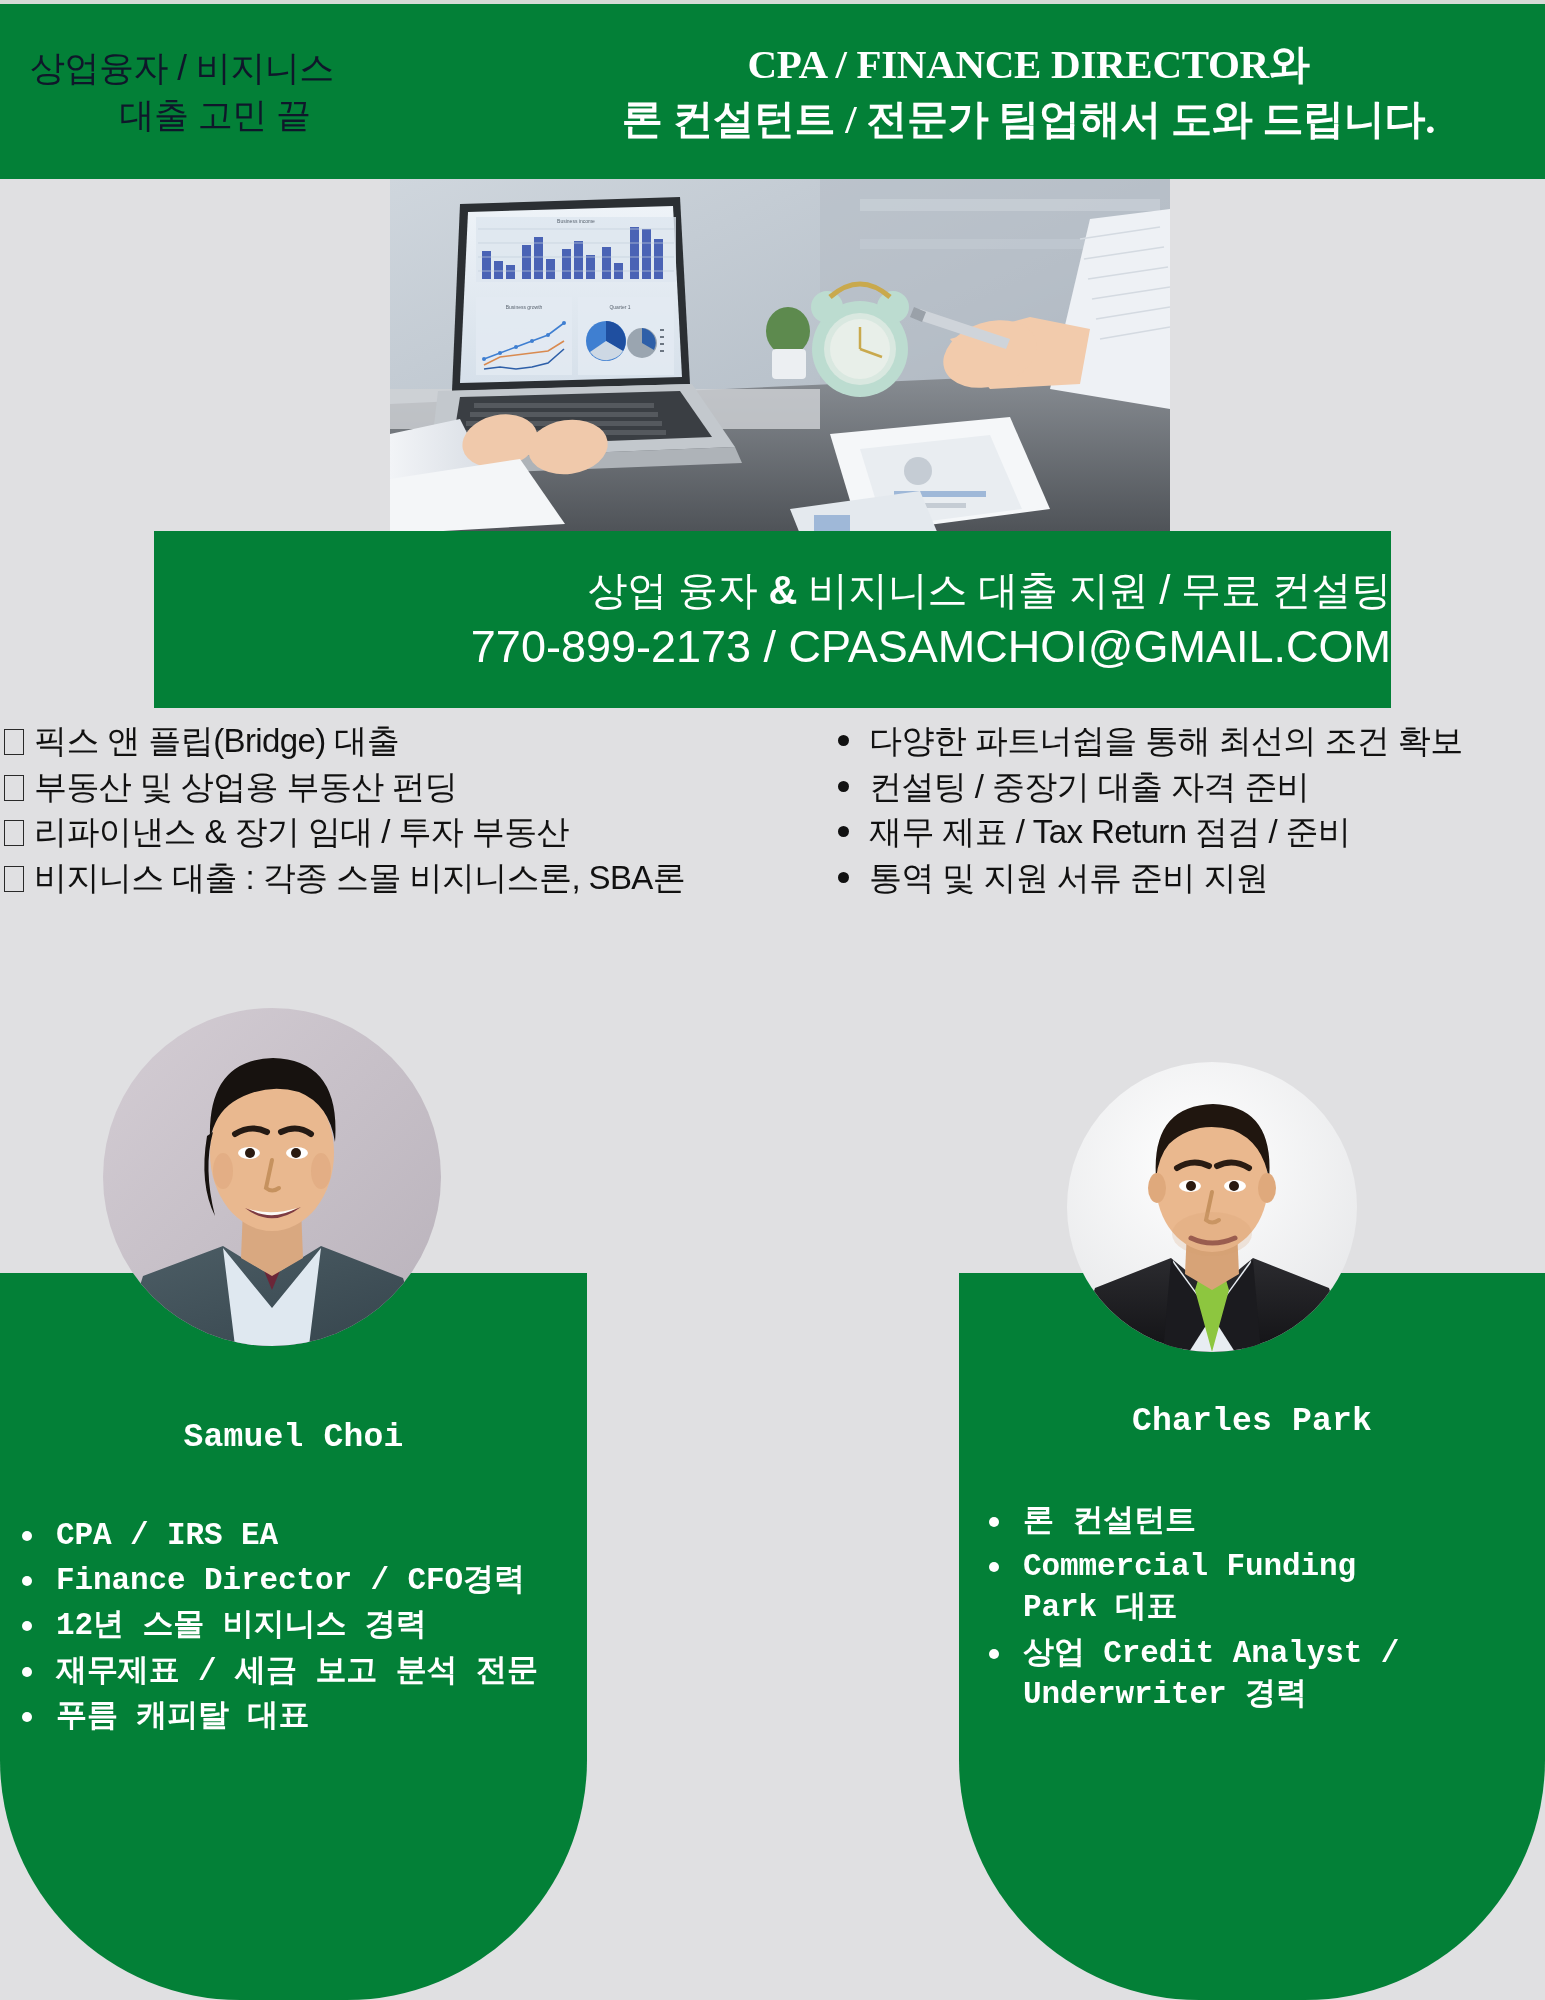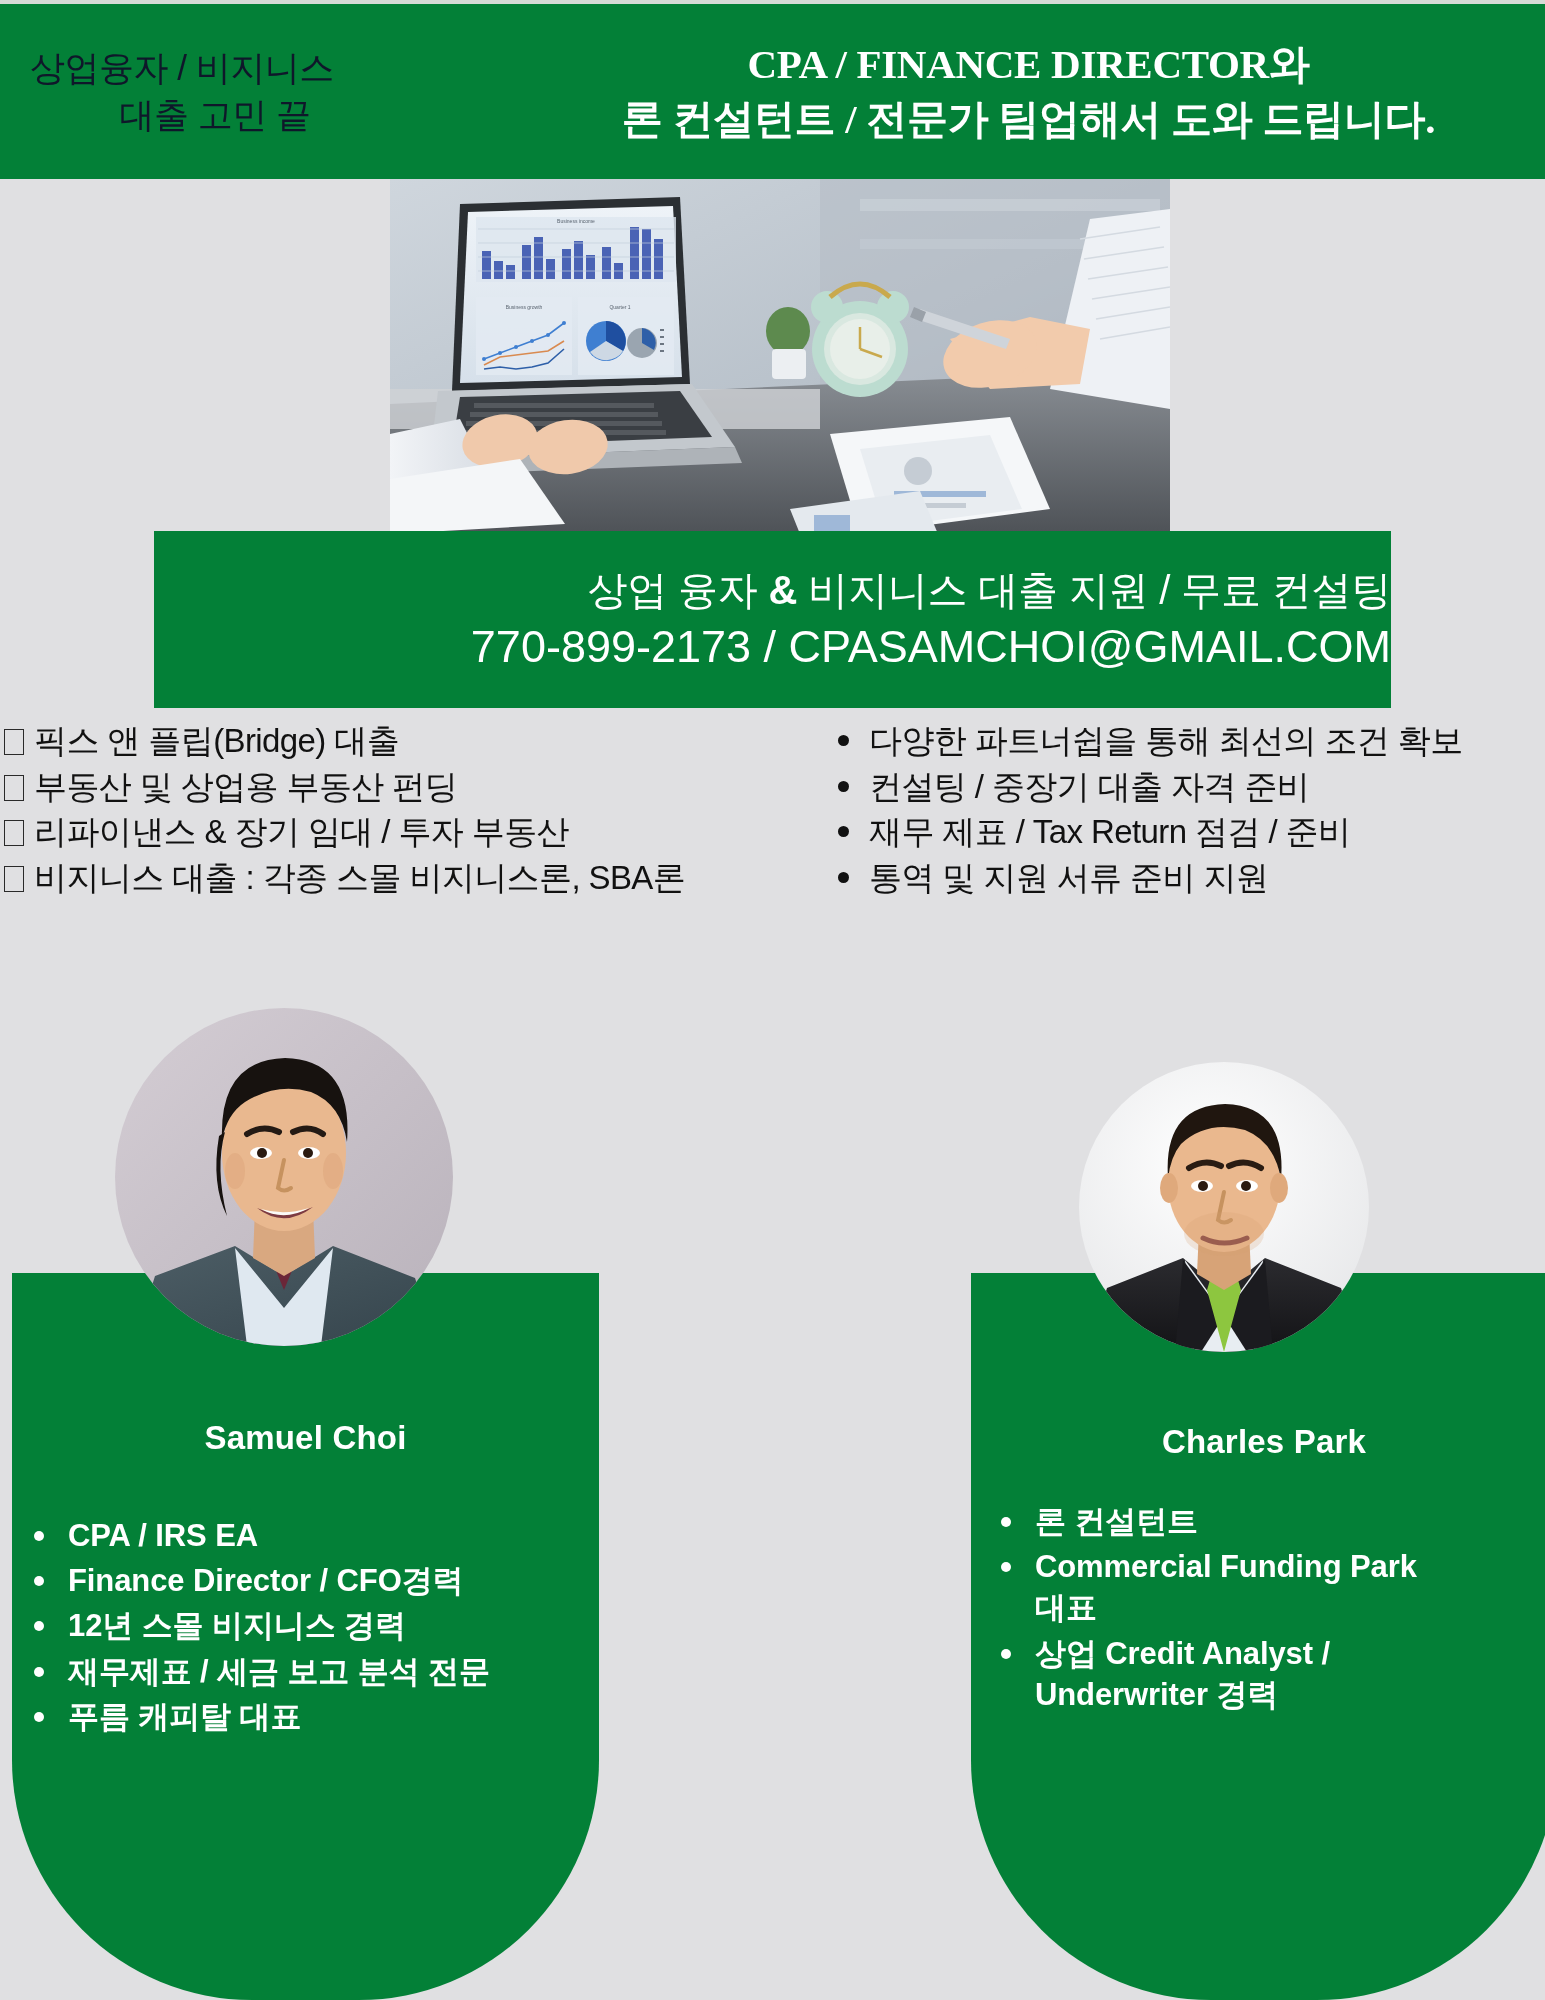--- a/index.html
+++ b/index.html
@@ -78,36 +78,36 @@
     display:inline-block; width:20px; min-width:20px; height:26px;
     border:1.6px solid #2a2a2a; margin-right:10px; position:relative; top:3px;
   }
   .feat-item .mark-dot{
     display:inline-block; width:11px; min-width:11px; height:11px;
     border-radius:50%; background:#111111; margin-right:20px;
     position:relative; top:-6px;
   }
 
   
-  .profile-area{ position:absolute; left:12px; top:0; width:1459px; height:2000px; pointer-events:none;}
+  .profile-area{ position:absolute; left:0; top:0; width:1459px; height:2000px; pointer-events:none;font-family:Liberation Mono, monospace;}
 
   .card{
     position:absolute; background:#038037; color:#ffffff;
     border-bottom-left-radius:240px; border-bottom-right-radius:240px;
     pointer-events:auto;
   }
   .card-left{ left:0px; top:1273px; width:587px; height:727px; }
   .card-right{ left:959px; top:1273px; width:586px; height:727px; }
 
   .card-name{
     position:absolute; width:100%; text-align:center;
     font-size:33px; font-weight:700; letter-spacing:0.2px;
   }
   .card-left .card-name{ top:146px; }
-  .card-right .card-name{ top:130px;margin-top:20px; }
+  .card-right .card-name{ top:130px; }
 
   .card-bullets{
     position:absolute; left:0; width:100%;
   }
   .card-left .card-bullets{ top:242px; padding-left:22px; }
   .card-right .card-bullets{ top:228px; padding-left:30px; }
 
   .bullet{
     display:flex; align-items:flex-start;
     font-size:31px; line-height:1.33; font-weight:700; letter-spacing:-0.1px;

